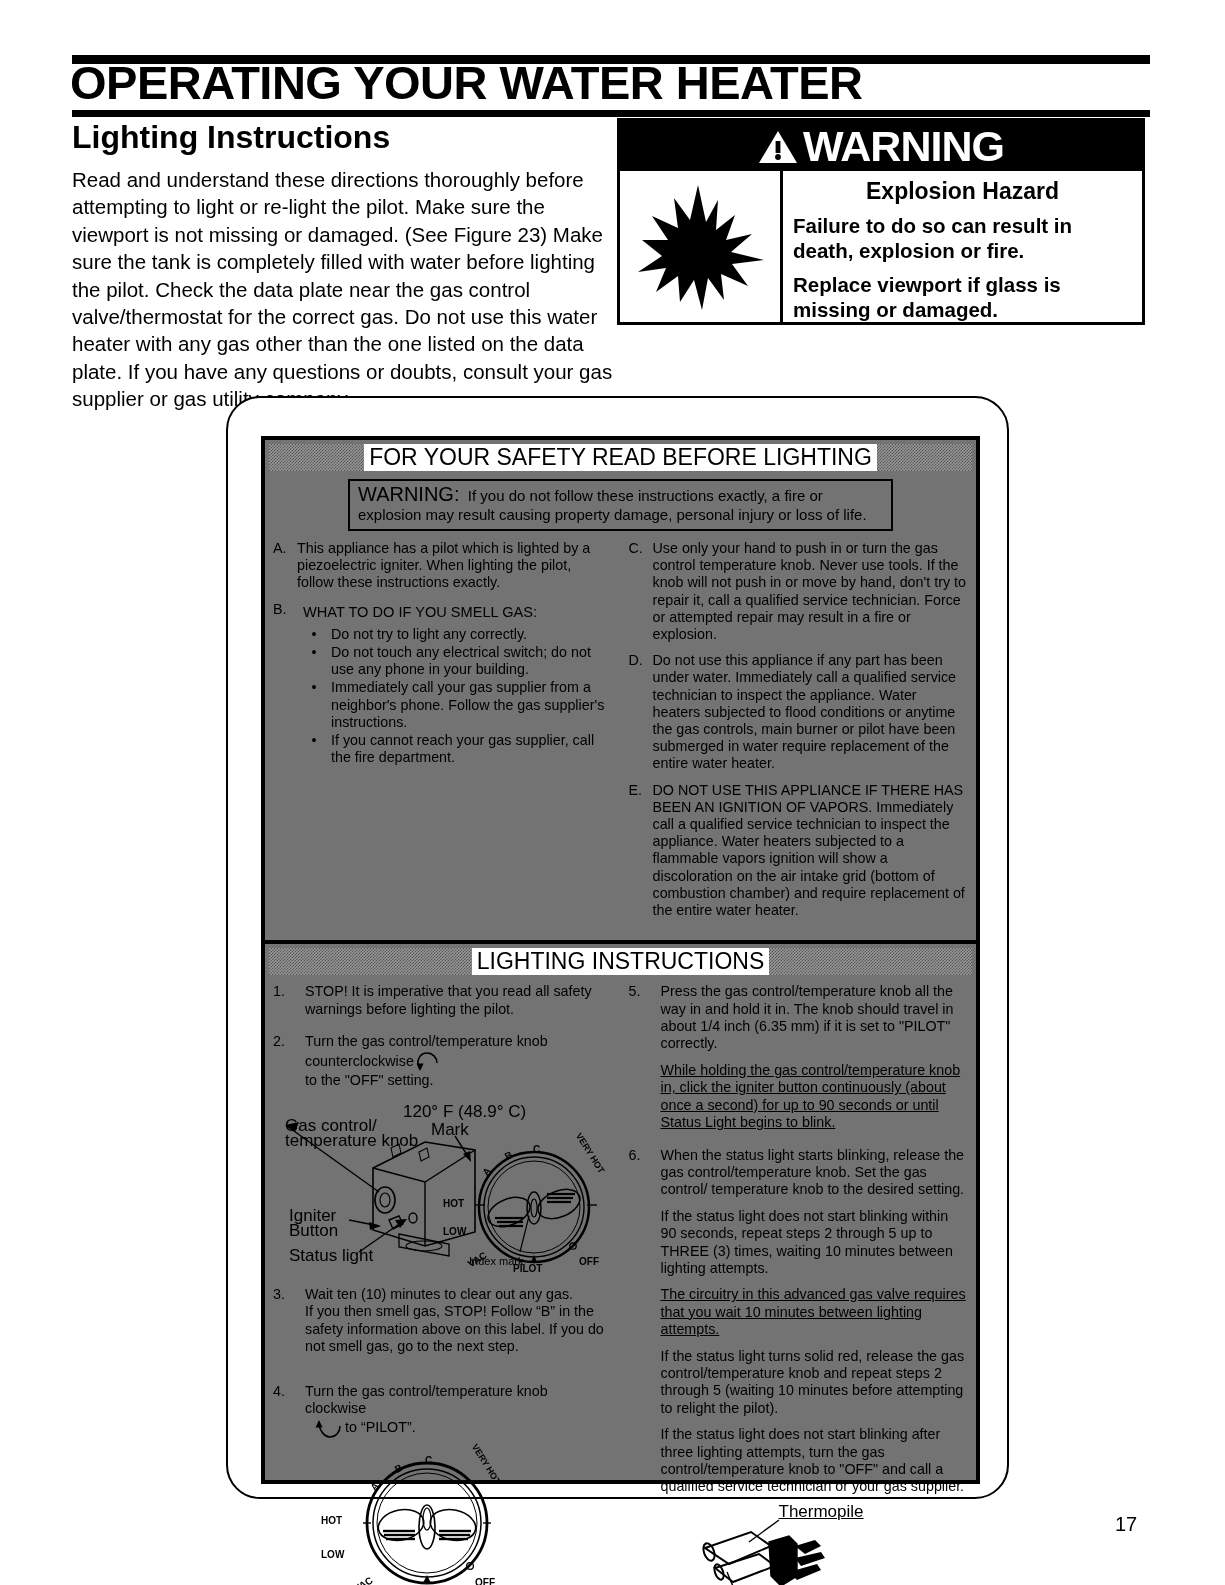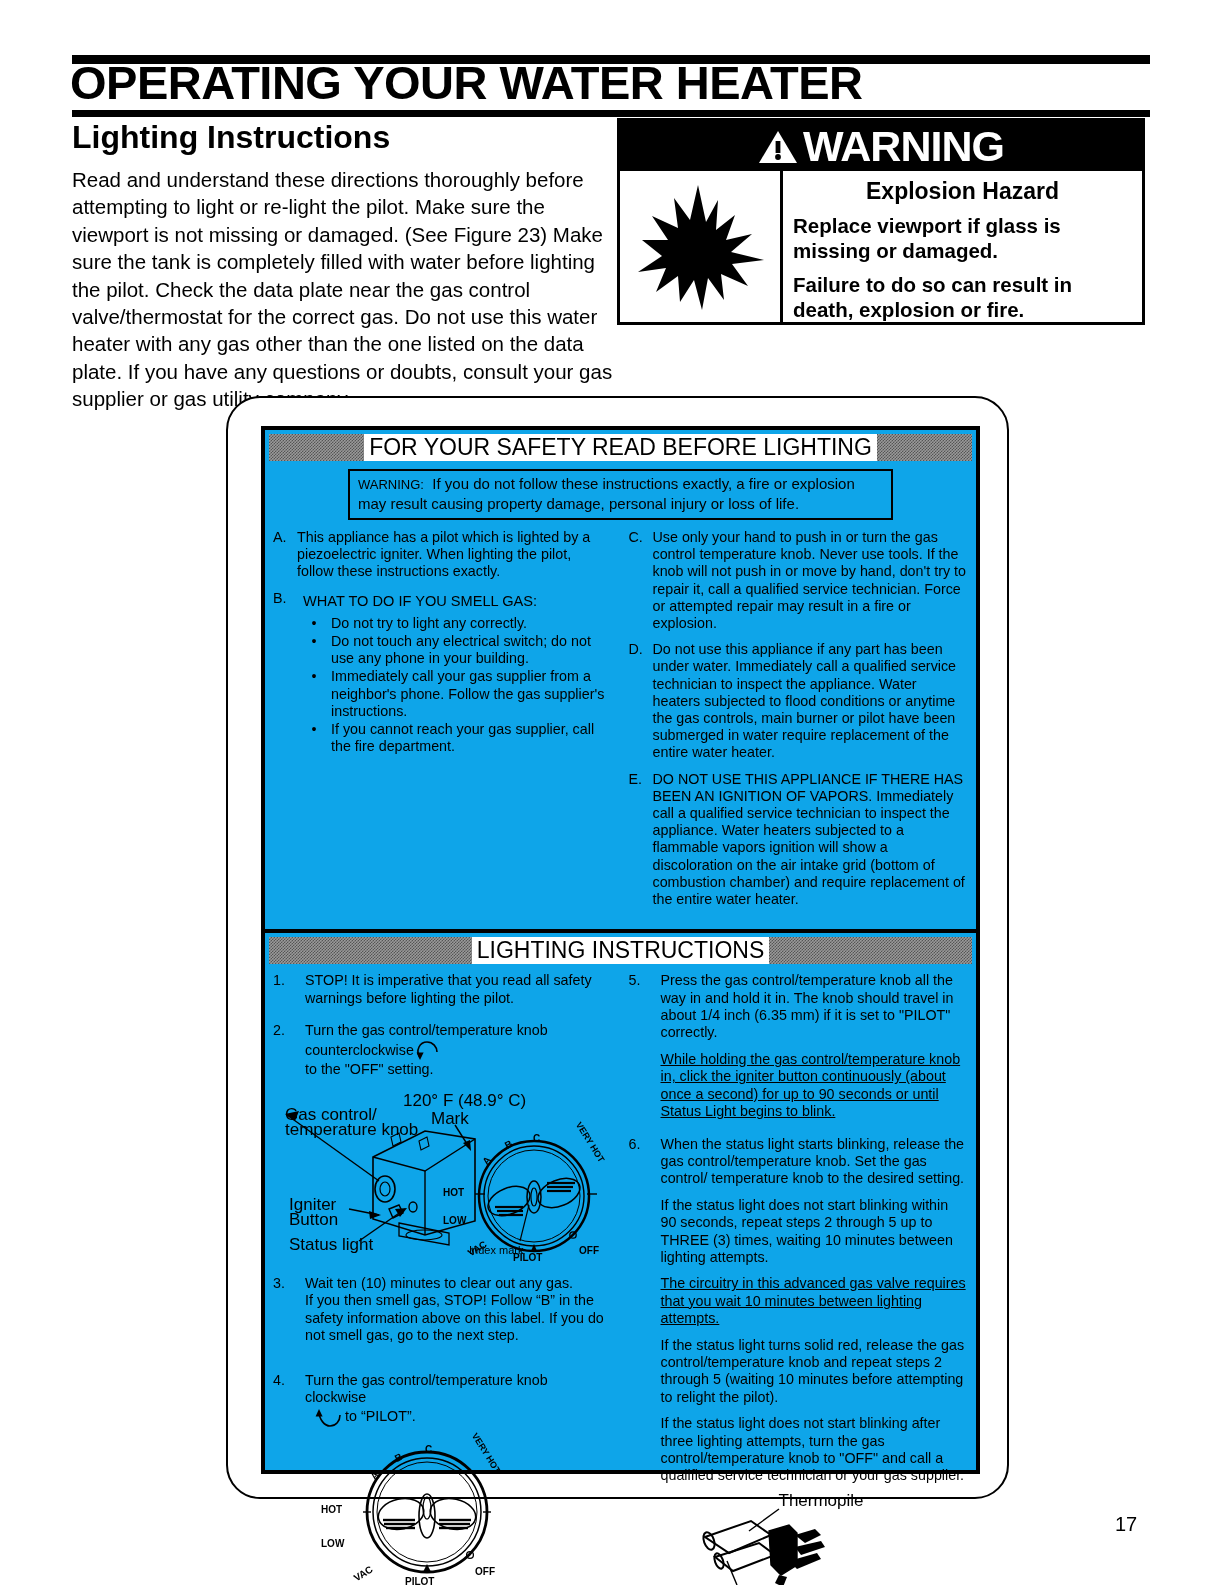--- a/index.html
+++ b/index.html
@@ -36,40 +36,40 @@
   .warnbody{position:absolute;left:0;top:50px;right:0;bottom:0;display:flex;}
   .warn-pic{width:163px;border-right:3px solid #000;position:relative;box-sizing:border-box;
       display:flex;align-items:center;justify-content:center;}
   .warn-txt{flex:1;padding:6px 10px 4px 10px;box-sizing:border-box;}
   .warn-hd{font-size:23px;font-weight:bold;text-align:center;margin:1px 0 8px 0;}
   .warn-p{font-size:20.5px;font-weight:bold;line-height:25px;margin-bottom:9px;}
 
   
   .labelwrap{position:absolute;left:226px;top:396px;width:783px;height:1103px;
      border:2px solid #000;border-radius:34px;box-sizing:border-box;background:#fff;}
-  .labelinner{position:absolute;left:33px;top:28px;width:719px;height:1048px;
-     border:4px solid #000;box-sizing:border-box;background:#0ea5e9;}
+  .labelinner{position:absolute;left:33px;top:38px;width:719px;height:1048px;
+     border:4px solid #000;box-sizing:border-box;background:#737373;}
 
   
   .sechd{position:relative;height:27px;margin:0;}
   .sechd .bar{position:absolute;left:4px;right:4px;top:0;height:27px;
      background-color:#9a9a9a;
      background-image:
         linear-gradient(45deg,#555 25%,transparent 25%,transparent 75%,#555 75%),
         linear-gradient(45deg,#555 25%,transparent 25%,transparent 75%,#555 75%);
      background-size:3px 3px;background-position:0 0,1.5px 1.5px;}
   .sechd .cap{position:absolute;left:0;right:0;top:0;height:27px;display:flex;
      align-items:center;justify-content:center;}
   .sechd .cap span{background:#fff;padding:0 5px;font-size:23px;line-height:27px;
      letter-spacing:0px;white-space:nowrap;}
   .sechd.topbar{border-top:4px solid #000;}
 
   .warn2{margin:8px auto 0 auto;width:545px;border:2px solid #000;padding:4px 6px 5px 8px;box-sizing:border-box;}
   .warn2 p{margin:0;font-size:15px;line-height:18.5px;}
-  .warn2 b{font-weight:normal;font-size:13px;}
+  .warn2 b{font-weight:normal;font-size:20px;}
 
   .cols{display:flex;padding:9px 8px 0 8px;box-sizing:border-box;}
   .col{width:50%;box-sizing:border-box;}
   .col.l{padding-right:10px;}
   .col.r{padding-left:8px;}
 
   .itm{display:flex;margin-bottom:9px;font-size:14.3px;line-height:17.2px;}
   .itm .mk{width:24px;flex:0 0 24px;}
   .itm .bd{flex:1;}
   .sub{margin:3px 0 5px 6px;font-size:14.6px;line-height:17.2px;}
@@ -119,22 +119,22 @@
       </span>
     </div>
     <div class="warnbody">
       <div class="warn-pic">
         <svg width="128" height="130" viewBox="0 0 128 130">
           <polygon fill="#000" points="62,3 70,40 82,18 80,48 99,33 90,58 116,52 95,70 128,78 96,82 112,104 85,92 88,118 72,96 66,128 58,98 44,120 42,94 20,110 30,86 2,90 26,74 6,58 32,58 16,34 42,46 38,16 54,38"></polygon>
         </svg>
       </div>
       <div class="warn-txt">
         <div class="warn-hd">Explosion Hazard</div>
+        <div class="warn-p">Failure to do so can result in death, explosion or fire.</div>
         <div class="warn-p">Replace viewport if glass is missing or damaged.</div>
-        <div class="warn-p">Failure to do so can result in death, explosion or fire.</div>
       </div>
     </div>
   </div>
 
   <div class="labelwrap">
     <div class="labelinner">
 
       <div class="sechd" style="margin-top:4px;">
         <div class="bar"></div>
         <div class="cap">
@@ -385,21 +385,21 @@
           <div class="gap-s"></div>
           <div class="para">If the status light does not start blinking within 90 seconds, repeat steps 2 through 5 up to THREE (3) times, waiting 10 minutes between lighting attempts.</div>
           <div class="gap-s"></div>
           <div class="para u">The circuitry in this advanced gas valve requires that you wait 10 minutes between lighting attempts.</div>
           <div class="gap-s"></div>
           <div class="para">If the status light turns solid red, release the gas control/temperature knob and repeat steps 2 through 5 (waiting 10 minutes before attempting to relight the pilot).</div>
           <div class="gap-s"></div>
           <div class="para">If the status light does not start blinking after three lighting attempts, turn the gas control/temperature knob to "OFF" and call a qualified service technician or your gas supplier.</div>
 
           <div class="fig" style="height:120px;margin-top:6px;">
-            <div class="figlbl" style="left:150px;top:2px;">Thermopile</div>
+            <div class="figlbl" style="left:150px;top:2px;text-decoration:underline;">Thermopile</div>
             <div class="figlbl" style="left:82px;top:96px;">Pilot</div>
             <svg width="300" height="120" viewBox="0 0 300 120" style="position:absolute;left:0;top:0;">
               <line x1="150" y1="18" x2="120" y2="40" stroke="#000" stroke-width="1.4"></line>
               <line x1="108" y1="94" x2="98" y2="70" stroke="#000" stroke-width="1.4"></line>
 
               <path d="M76 46 L122 30 L142 44 L100 62 Z" fill="none" stroke="#000" stroke-width="2"></path>
               <ellipse cx="80" cy="50" rx="5" ry="9" transform="rotate(-20 80 50)" fill="none" stroke="#000" stroke-width="2"></ellipse>
 
               <path d="M86 66 L130 52 L146 64 L104 80 Z" fill="none" stroke="#000" stroke-width="2"></path>
               <ellipse cx="90" cy="70" rx="4" ry="8" transform="rotate(-20 90 70)" fill="none" stroke="#000" stroke-width="2"></ellipse>

